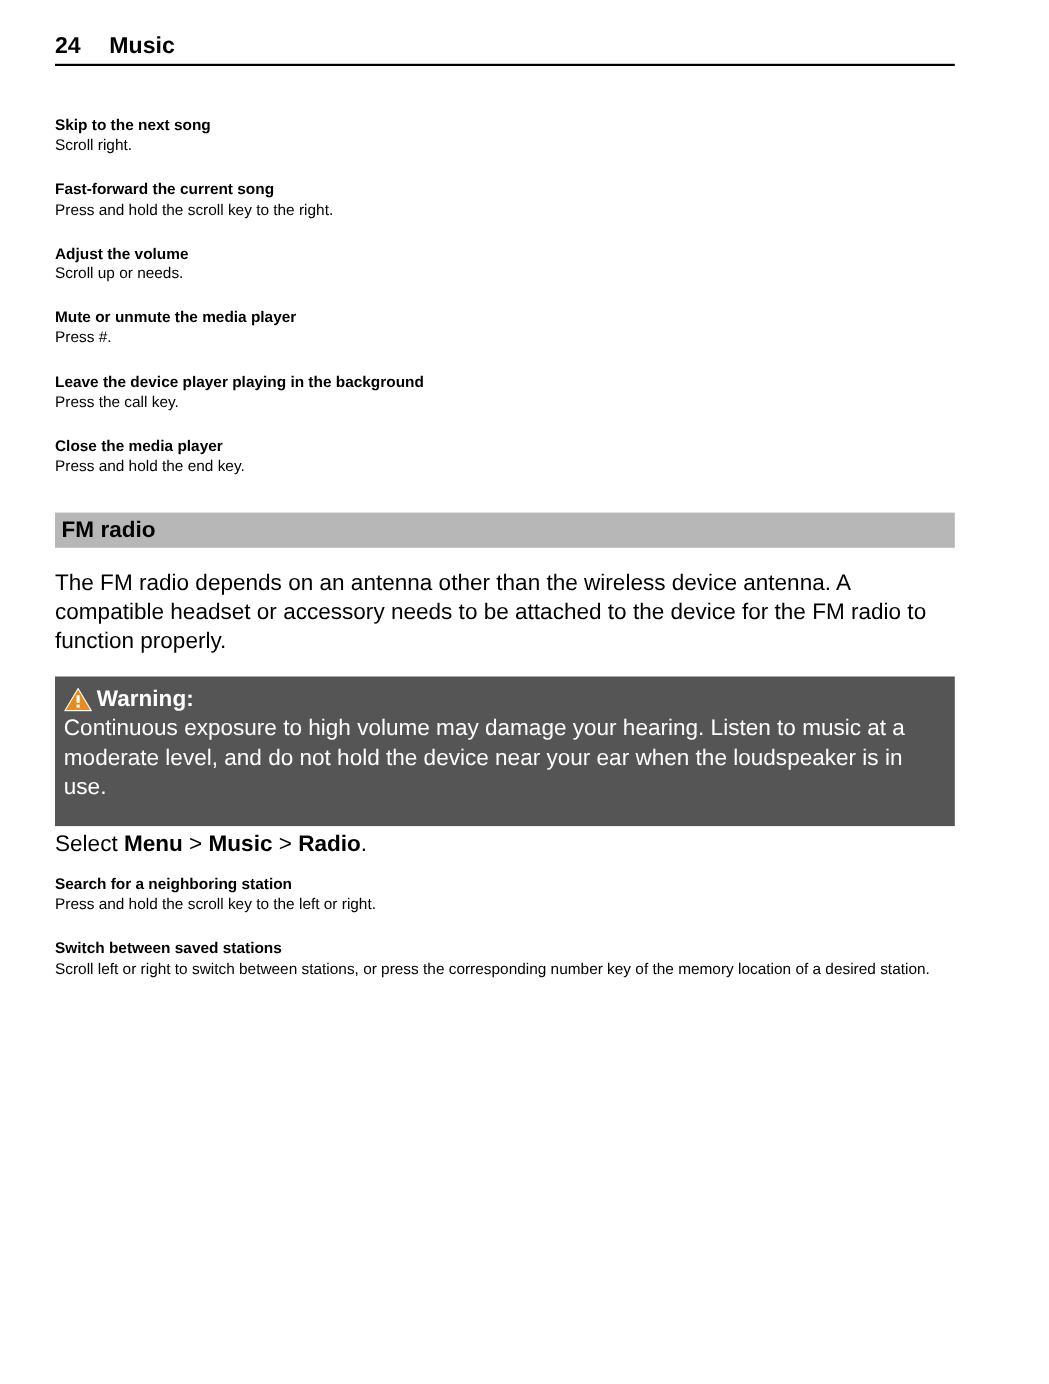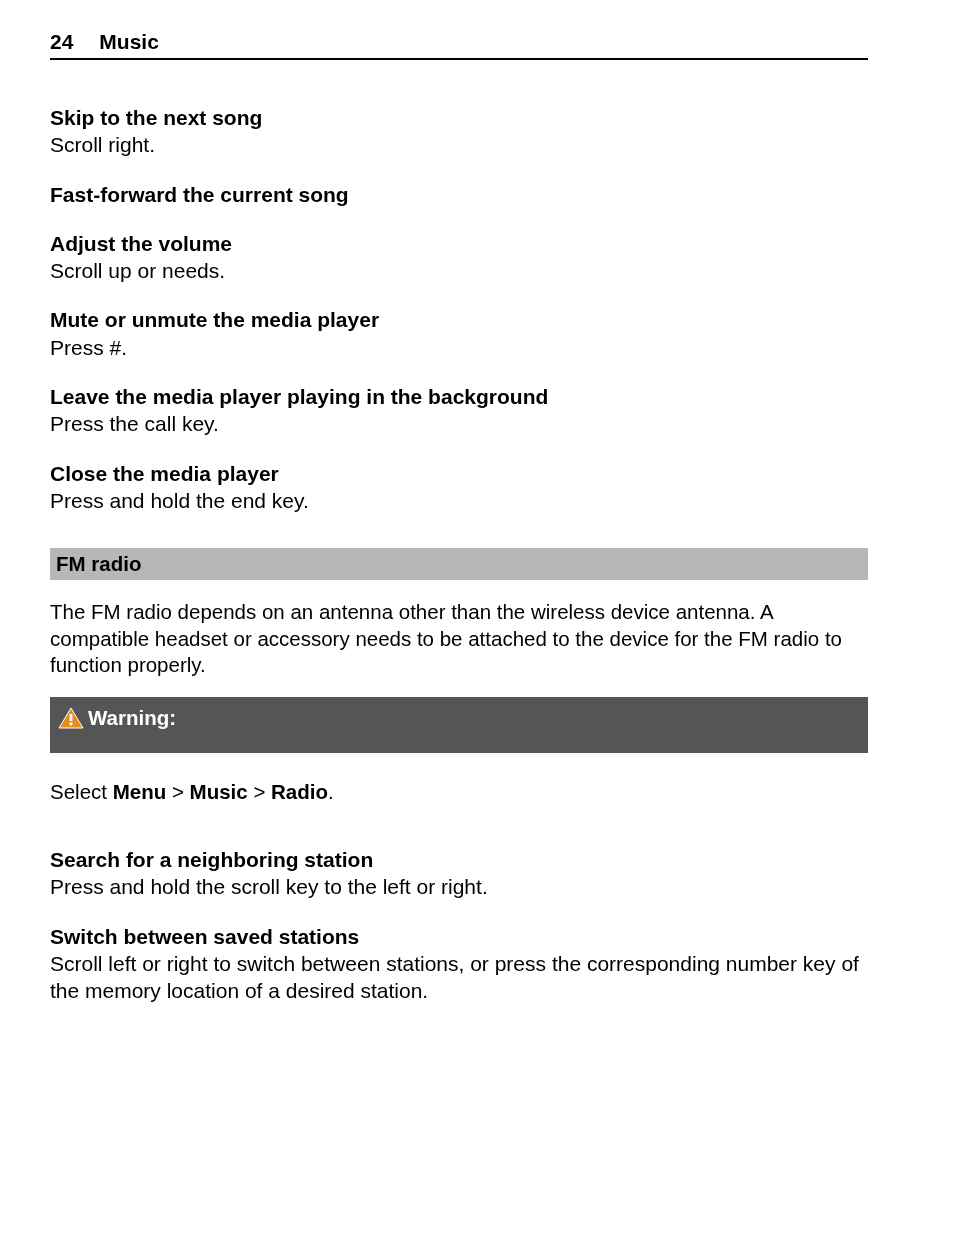--- a/index.html
+++ b/index.html
@@ -26,21 +26,21 @@
     font-weight: 700;
     font-size: 21px;
     margin-right: 26px;
   }
   .running-head .chapter-title {
     font-weight: 700;
     font-size: 21px;
   }
   .instruction-block {
     margin-bottom: 22px;
-    font-size: 21px;
+    font-size: 14px;
     line-height: 1.3;
   }
   .instruction-block .ib-title {
     font-weight: 700;
   }
   .instruction-block .ib-body {
     font-weight: 400;
   }
   .section-bar {
     background: #b7b7b7;
@@ -55,41 +55,41 @@
     font-size: 20.5px;
     line-height: 1.3;
     margin-bottom: 18px;
   }
   .warning-box {
     background: #555555;
     color: #ffffff;
     font-size: 20.5px;
     line-height: 1.3;
     padding: 8px 8px 22px 8px;
-    margin-bottom: 26px;
+    margin-bottom: 4px;
   }
   .warning-head {
     display: flex;
     align-items: center;
     gap: 4px;
     margin-bottom: 0px;
   }
   .warning-head .warning-label {
     font-weight: 700;
   }
   .warning-icon {
     width: 26px;
     height: 22px;
     display: inline-block;
     flex-shrink: 0;
   }
   .path-line {
     font-size: 20.5px;
     line-height: 1.3;
-    margin-bottom: 40px;
+    margin-bottom: 12px;
   }
   .b { font-weight: 700; }
 </style>
 </head>
 <body>
 
 <div class="page">
 
   <div class="running-head">
     <div class="page-number">24</div>
@@ -97,34 +97,35 @@
   </div>
 
   <div class="instruction-block">
     <div class="ib-title">Skip to the next song</div>
     <div class="ib-body">Scroll right.</div>
   </div>
 
 
   <div class="instruction-block">
     <div class="ib-title">Fast-forward the current song</div>
+    <div class="ib-body">Press and hold the scroll key to the right.</div>
   </div>
 
   <div class="instruction-block">
     <div class="ib-title">Adjust the volume</div>
     <div class="ib-body">Scroll up or needs.</div>
   </div>
 
   <div class="instruction-block">
     <div class="ib-title">Mute or unmute the media player</div>
     <div class="ib-body">Press #.</div>
   </div>
 
   <div class="instruction-block">
-    <div class="ib-title">Leave the media player playing in the background</div>
+    <div class="ib-title">Leave the device player playing in the background</div>
     <div class="ib-body">Press the call key.</div>
   </div>
 
   <div class="instruction-block">
     <div class="ib-title">Close the media player</div>
     <div class="ib-body">Press and hold the end key.</div>
   </div>
 
   <div class="section-bar">FM radio</div>
   <div class="section-intro">The FM radio depends on an antenna other than the wireless device antenna. A compatible headset or accessory needs to be attached to the device for the FM radio to function properly.</div>
@@ -133,20 +134,21 @@
     <div class="warning-head">
       <span class="warning-icon">
         <svg viewBox="0 0 26 22" width="26" height="22">
           <polygon points="13,1 25,21 1,21" fill="#e88a1c" stroke="#ffffff" stroke-width="1"></polygon>
           <rect x="11.6" y="7" width="2.8" height="7" fill="#ffffff"></rect>
           <rect x="11.6" y="15.5" width="2.8" height="2.8" fill="#ffffff"></rect>
         </svg>
       </span>
       <span class="warning-label">Warning:</span>
     </div>
+    <div>Continuous exposure to high volume may damage your hearing. Listen to music at a moderate level, and do not hold the device near your ear when the loudspeaker is in use.</div>
   </div>
 
   <div class="path-line">
     <span>Select </span><span class="b">Menu</span><span> &gt; </span><span class="b">Music</span><span> &gt; </span><span class="b">Radio</span><span>.</span>
   </div>
 
   <div class="instruction-block">
     <div class="ib-title">Search for a neighboring station</div>
     <div class="ib-body">Press and hold the scroll key to the left or right.</div>
   </div>

